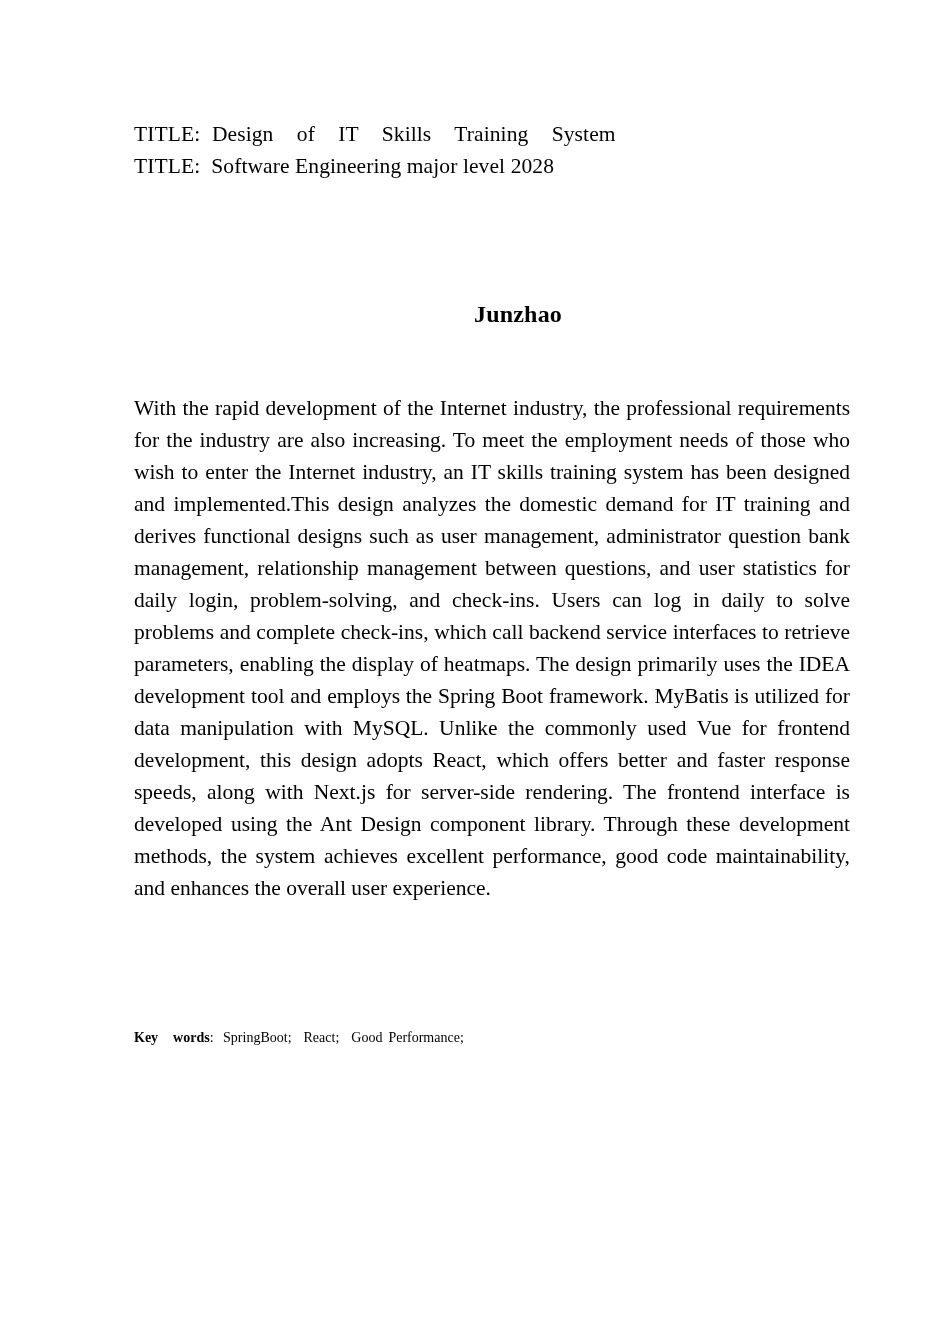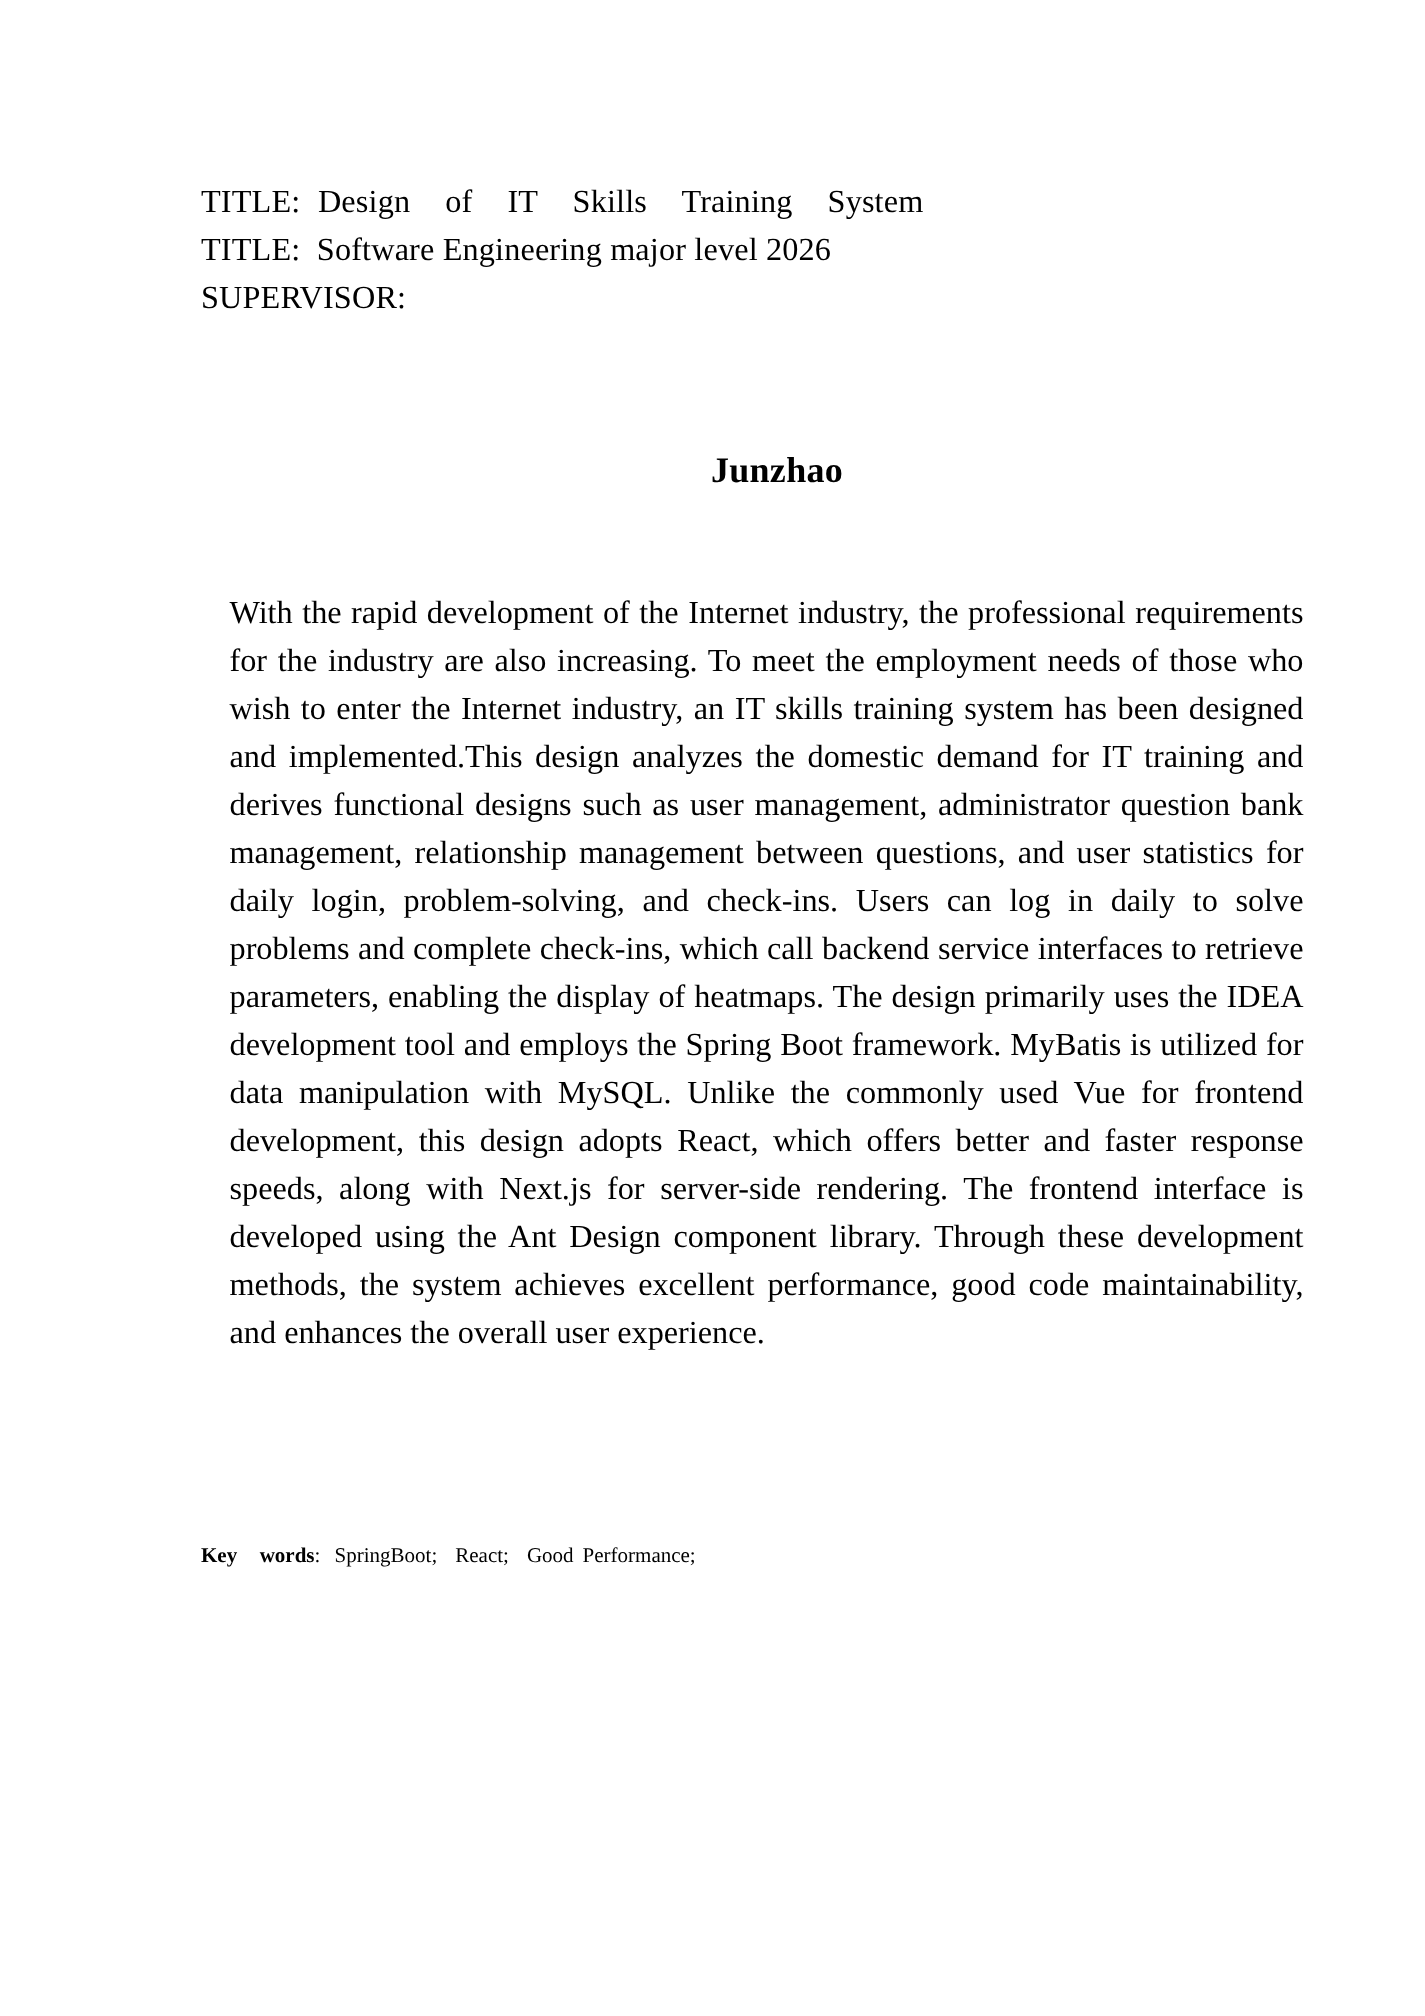--- a/index.html
+++ b/index.html
@@ -70,21 +70,20 @@
     position: absolute;
     top: 392px;
     left: 0;
     width: 716px;
     font-size: 21.5px;
     line-height: 32px;
     text-align: justify;
     text-justify: inter-word;
     text-align-last: left;
     hyphens: none;
-    margin-left: 19px;
   }
 
   
   .keywords-line {
     position: absolute;
     top: 1022px;
     left: 0;
     width: 716px;
     font-size: 14px;
     line-height: 32px;
@@ -99,22 +98,21 @@
   }
 </style>
 </head>
 <body>
 
 <div class="page">
   <div class="content">
 
     <div class="meta-block">
       <div class="meta-line meta-title-line"><span class="label">TITLE:</span><span> </span><span class="value">Design  of  IT  Skills  Training  System</span></div>
-      <div class="meta-line"><span class="label">TITLE:</span><span>  </span><span class="value">Software Engineering major level 2026</span></div>
-      <div class="meta-line"><span class="label">SUPERVISOR:</span><span class="value"></span></div>
+      <div class="meta-line"><span class="label">TITLE:</span><span>  </span><span class="value">Software Engineering major level 2028</span></div>
     </div>
 
     <div class="abstract-heading">Junzhao</div>
 
     <div class="abstract-body">With the rapid development of the Internet industry, the professional requirements for the industry are also increasing. To meet the employment needs of those who wish to enter the Internet industry, an IT skills training system has been designed and implemented.This design analyzes the domestic demand for IT training and derives functional designs such as user management, administrator question bank management, relationship management between questions, and user statistics for daily login, problem-solving, and check-ins. Users can log in daily to solve problems and complete check-ins, which call backend service interfaces to retrieve parameters, enabling the display of heatmaps. The design primarily uses the IDEA development tool and employs the Spring Boot framework. MyBatis is utilized for data manipulation with MySQL. Unlike the commonly used Vue for frontend development, this design adopts React, which offers better and faster response speeds, along with Next.js for server-side rendering. The frontend interface is developed using the Ant Design component library. Through these development methods, the system achieves excellent performance, good code maintainability, and enhances the overall user experience.</div>
 
     <div class="keywords-line"><span class="keywords-label">Key  words</span><span>: </span><span class="keywords-values"> SpringBoot;  React;  Good Performance;</span></div>
 
   </div>
 </div>

